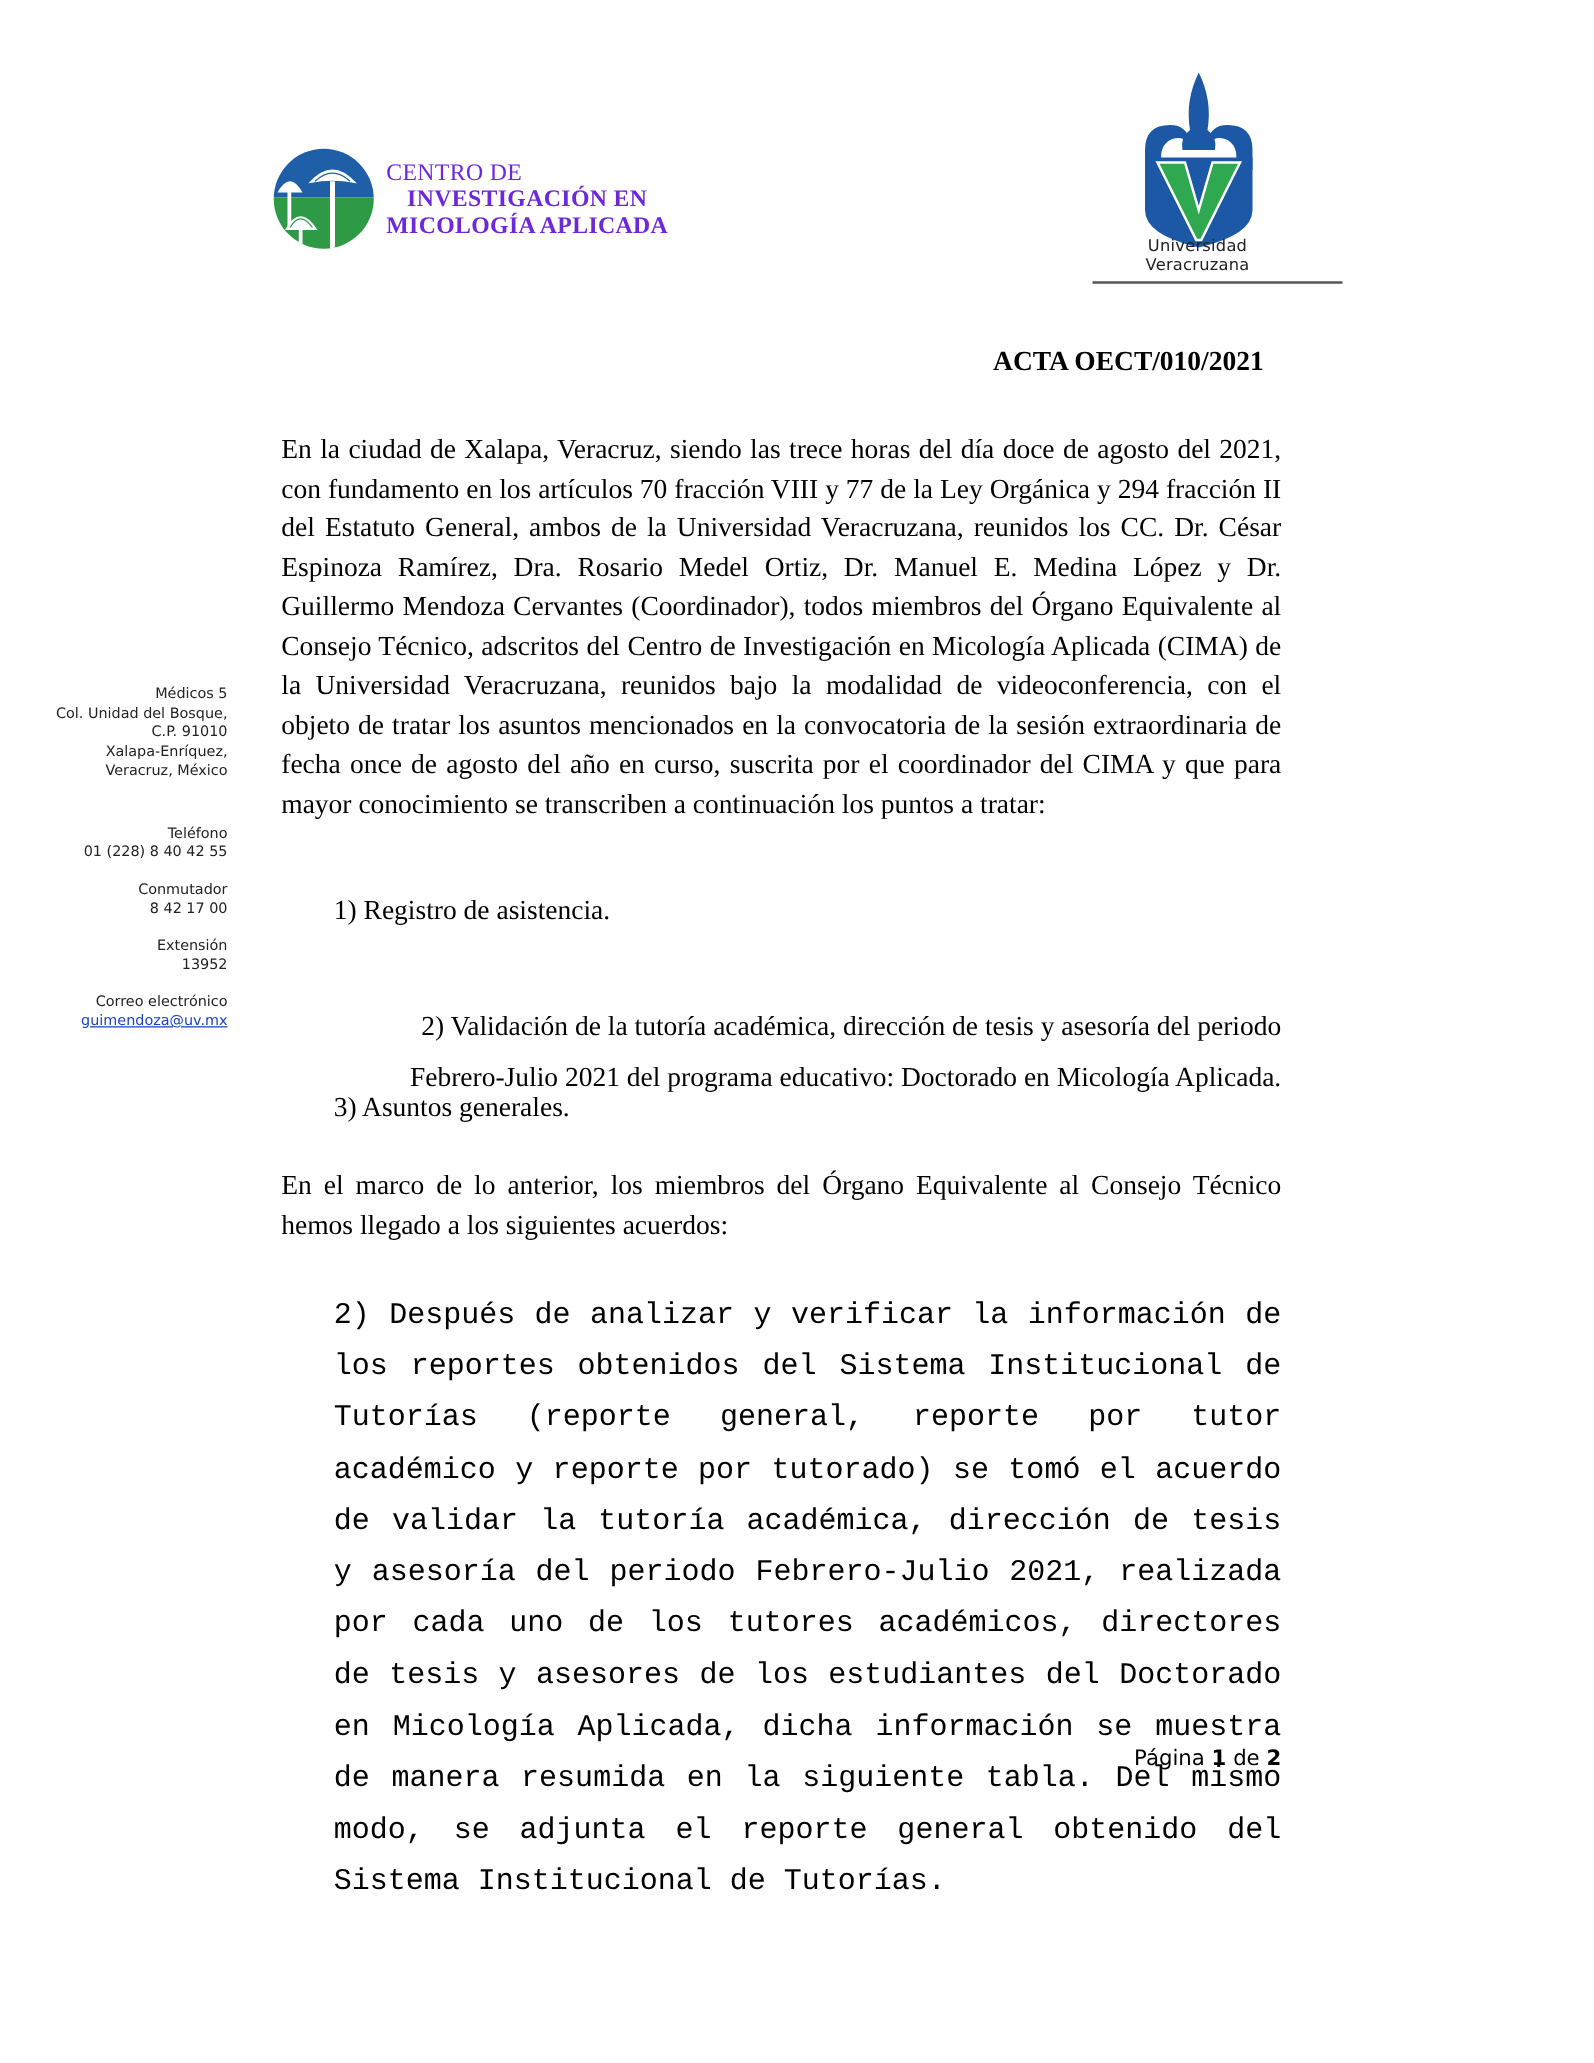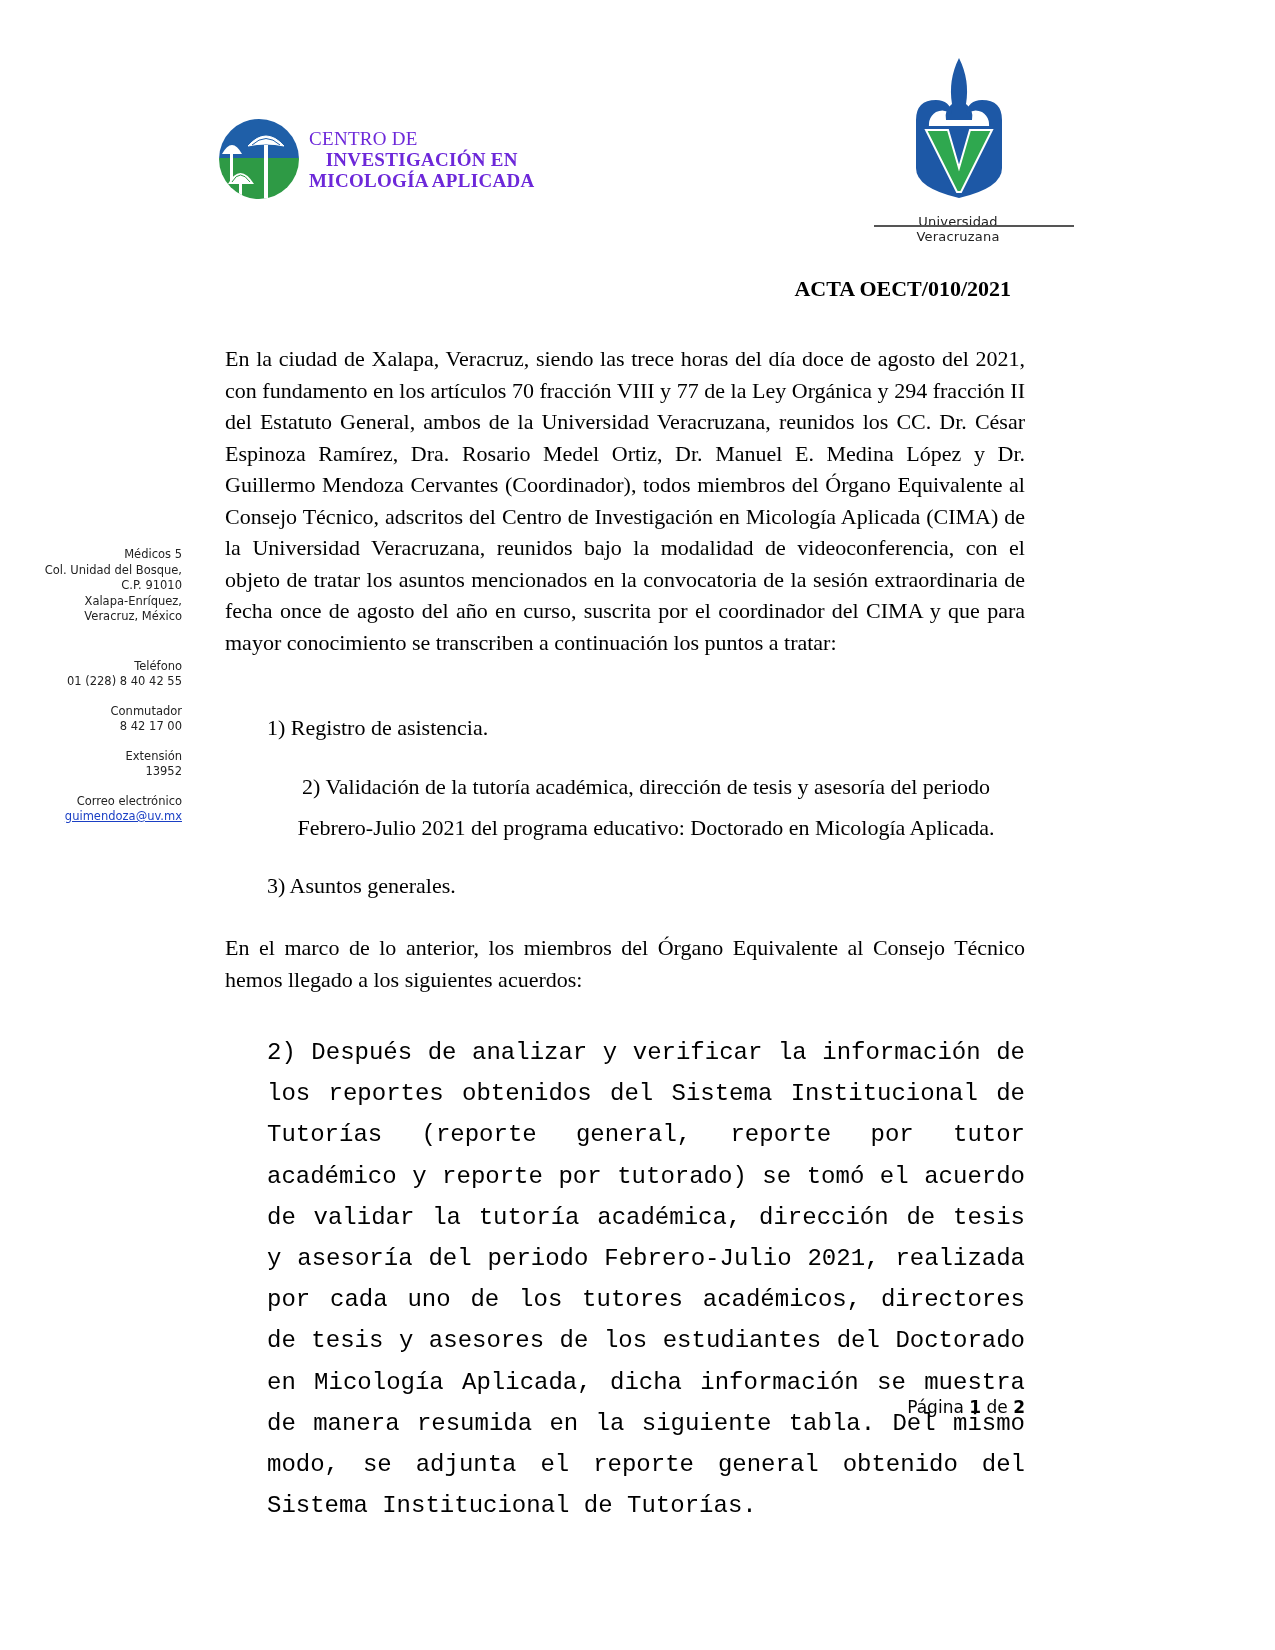--- a/index.html
+++ b/index.html
@@ -8,21 +8,21 @@
   
   #cima-logo { position: absolute; left: 218px; top: 118px; display: flex; align-items: center; }
   #cima-emblem { width: 82px; height: 82px; }
   #cima-text { margin-left: 9px; font-family: "Liberation Serif", serif; color: #6d28d9; line-height: 21px; }
   #cima-text .l1 { font-size: 19px; letter-spacing: 0.3px; }
   #cima-text .l2, #cima-text .l3 { font-size: 19px; font-weight: bold; letter-spacing: 0.3px; text-align: center; }
 
   
   #uv-logo { position: absolute; left: 878px; top: 58px; width: 160px; }
   #uv-emblem { position: absolute; left: 36px; top: 0; width: 90px; height: 140px; }
-  #uv-name { position: absolute; left: 0; top: 156px; width: 160px; text-align: center; font-family: "DejaVu Sans", sans-serif; font-size: 13px; color: #222; letter-spacing: 0.2px; }
+  #uv-name { position: absolute; left: 0; top: 132px; width: 160px; text-align: center; font-family: "DejaVu Sans", sans-serif; font-size: 13px; color: #222; letter-spacing: 0.2px; }
   #uv-rule { position: absolute; left: -4px; top: 167px; width: 200px; height: 2px; background: #555; }
 
   #acta-title { position: absolute; right: 264px; top: 276px; font-family: "Liberation Serif", serif; font-weight: bold; font-size: 22px; }
 
   
   #sidebar { position: absolute; left: 30px; top: 547px; width: 152px; text-align: right; font-family: "DejaVu Sans", sans-serif; font-size: 11.5px; line-height: 15.5px; color: #222; }
   #sidebar .blk { margin-bottom: 14px; }
   #sidebar .blk.addr { margin-bottom: 34px; }
   #sidebar a { color: #1a3fc4; text-decoration: underline; }
 
@@ -104,21 +104,21 @@
   <div class="blk">
     <div>Correo electrónico</div>
     <a href="mailto:guimendoza@uv.mx">guimendoza@uv.mx</a>
   </div>
 </div>
 
 <div id="intro" class="para">En la ciudad de Xalapa, Veracruz, siendo las trece horas del día doce de agosto del 2021, con fundamento en los artículos 70 fracción VIII y 77 de la Ley Orgánica y 294 fracción II del Estatuto General, ambos de la Universidad Veracruzana, reunidos los CC. Dr. César Espinoza Ramírez, Dra. Rosario Medel Ortiz, Dr. Manuel E. Medina López y Dr. Guillermo Mendoza Cervantes (Coordinador), todos miembros del Órgano Equivalente al Consejo Técnico, adscritos del Centro de Investigación en Micología Aplicada (CIMA) de la Universidad Veracruzana, reunidos bajo la modalidad de videoconferencia, con el objeto de tratar los asuntos mencionados en la convocatoria de la sesión extraordinaria de fecha once de agosto del año en curso, suscrita por el coordinador del CIMA y que para mayor conocimiento se transcriben a continuación los puntos a tratar:</div>
 
 <div id="agenda" style="top: 0px;">
   <div class="item" style="top:707px">1) Registro de asistencia.</div>
-  <div class="item" style="top:766px;text-align:center">2) Validación de la tutoría académica, dirección de tesis y asesoría del periodo Febrero-Julio 2021 del programa educativo: Doctorado en Micología Aplicada.</div>
+  <div class="item" style="top:800px;text-align:right">2) Validación de la tutoría académica, dirección de tesis y asesoría del periodo Febrero-Julio 2021 del programa educativo: Doctorado en Micología Aplicada.</div>
   <div class="item" style="top:865px">3) Asuntos generales.</div>
 </div>
 
 <div id="marco" class="para">En el marco de lo anterior, los miembros del Órgano Equivalente al Consejo Técnico hemos llegado a los siguientes acuerdos:</div>
 
 <div id="acuerdo">2) Después de analizar y verificar la información de los reportes obtenidos del Sistema Institucional de Tutorías (reporte general, reporte por tutor académico y reporte por tutorado) se tomó el acuerdo de validar la tutoría académica, dirección de tesis y asesoría del periodo Febrero-Julio 2021, realizada por cada uno de los tutores académicos, directores de tesis y asesores de los estudiantes del Doctorado en Micología Aplicada, dicha información se muestra de manera resumida en la siguiente tabla. Del mismo modo, se adjunta el reporte general obtenido del Sistema Institucional de Tutorías.</div>
 
 <div id="page-num">
   <span>Página</span>
   <b>1</b>

